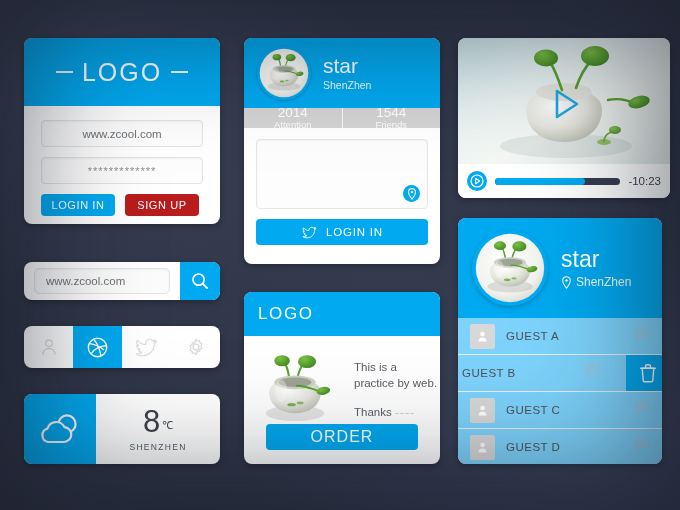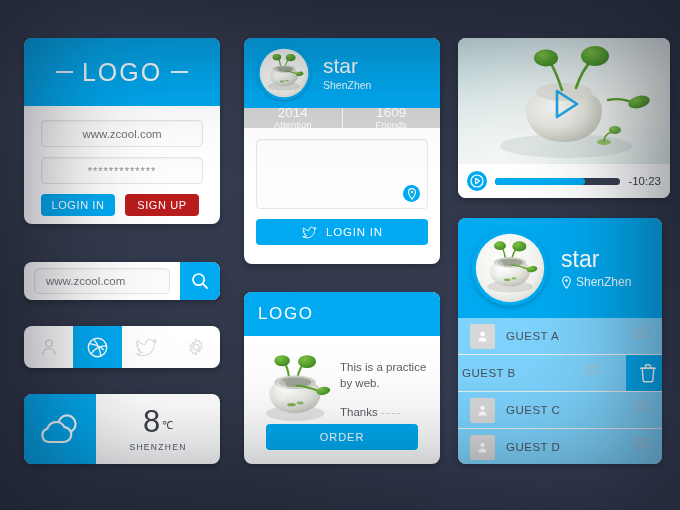--- a/index.html
+++ b/index.html
@@ -79,27 +79,27 @@
       padding:8px 10px;font-size:11px;color:#6f7276;box-shadow:inset 0 1px 2px rgba(0,0,0,.04);}
   .pin-badge{position:absolute;right:7px;bottom:6px;width:17px;height:17px;border-radius:50%;background:#00a9f0;
       display:flex;align-items:center;justify-content:center;}
   .bigbtn{margin:10px 0 0 0;height:26px;background:#00a9f0;border-radius:4px;color:#fff;
       display:flex;align-items:center;justify-content:center;gap:8px;font-size:11.5px;letter-spacing:.8px;}
 
   
   #order{left:244px;top:292px;width:196px;height:172px;overflow:hidden;}
   #order .hd{height:44px;background:#00a9f0;display:flex;align-items:center;padding:0 14px;}
   #order .hd span{color:#fff;font-size:17px;letter-spacing:1.6px;font-weight:300;}
-  #order .bd{display:flex;padding:6px 0 0 8px;gap:2px;}
+  #order .bd{display:flex;padding:6px 0 0 8px;gap:16px;}
   #order .pot{width:86px;height:84px;flex:none;position:relative;}
   #order .txt{flex:1;padding-top:18px;color:#5a5d64;font-size:11.5px;line-height:1.35;}
   #order .thanks{margin-top:14px;font-size:11.5px;color:#5a5d64;display:flex;align-items:flex-end;gap:3px;}
   #order .thanks .tl{font-size:7px;color:#a9abb0;letter-spacing:1px;padding-bottom:2px;}
   #order .obtn{position:absolute;left:22px;right:22px;bottom:14px;height:26px;background:#00a9f0;border-radius:4px;
-      color:#fff;display:flex;align-items:center;justify-content:center;font-size:11px;letter-spacing:1px;}
+      color:#fff;display:flex;align-items:center;justify-content:center;font-size:16px;letter-spacing:1px;}
 
   
   #video{left:458px;top:38px;width:212px;height:160px;overflow:hidden;}
   #video .thumb{height:126px;position:relative;overflow:hidden;
     background:linear-gradient(155deg,#cfe9ec 0%,#e9f3f2 35%,#f4f7f4 62%,#dfe9e6 100%);}
   .playbig{position:absolute;left:50%;top:52%;transform:translate(-50%,-50%);}
   #video .bar{height:34px;display:flex;align-items:center;gap:8px;padding:0 9px;background:#fff;}
   .pbtn{width:20px;height:20px;border-radius:50%;background:#00a9f0;flex:none;display:flex;align-items:center;justify-content:center;}
   .track{flex:1;height:7px;border-radius:4px;background:#373d50;overflow:hidden;}
   .fill{height:100%;background:#00a9f0;border-radius:4px;}
@@ -252,21 +252,21 @@
       <div class="sub">ShenZhen</div>
     </div>
   </div>
   <div class="stats">
     <div class="cell">
       <div class="v">2014</div>
       <div class="l">Attention</div>
     </div>
     <div class="div"></div>
     <div class="cell">
-      <div class="v">1609</div>
+      <div class="v">1544</div>
       <div class="l">Friends</div>
     </div>
   </div>
   <div class="bd">
     <div class="ta">
       <span class="pin-badge">
         <svg width="10" height="12" viewBox="0 0 12 15">
           <path d="M6 .8C3.5.8 1.6 2.7 1.6 5.1c0 3.1 4.4 9 4.4 9s4.4-5.9 4.4-9C10.4 2.7 8.5.8 6 .8Z" fill="none" stroke="#fff" stroke-width="1.3"></path>
           <circle cx="6" cy="5.1" r="1.5" fill="#fff"></circle>
         </svg>

